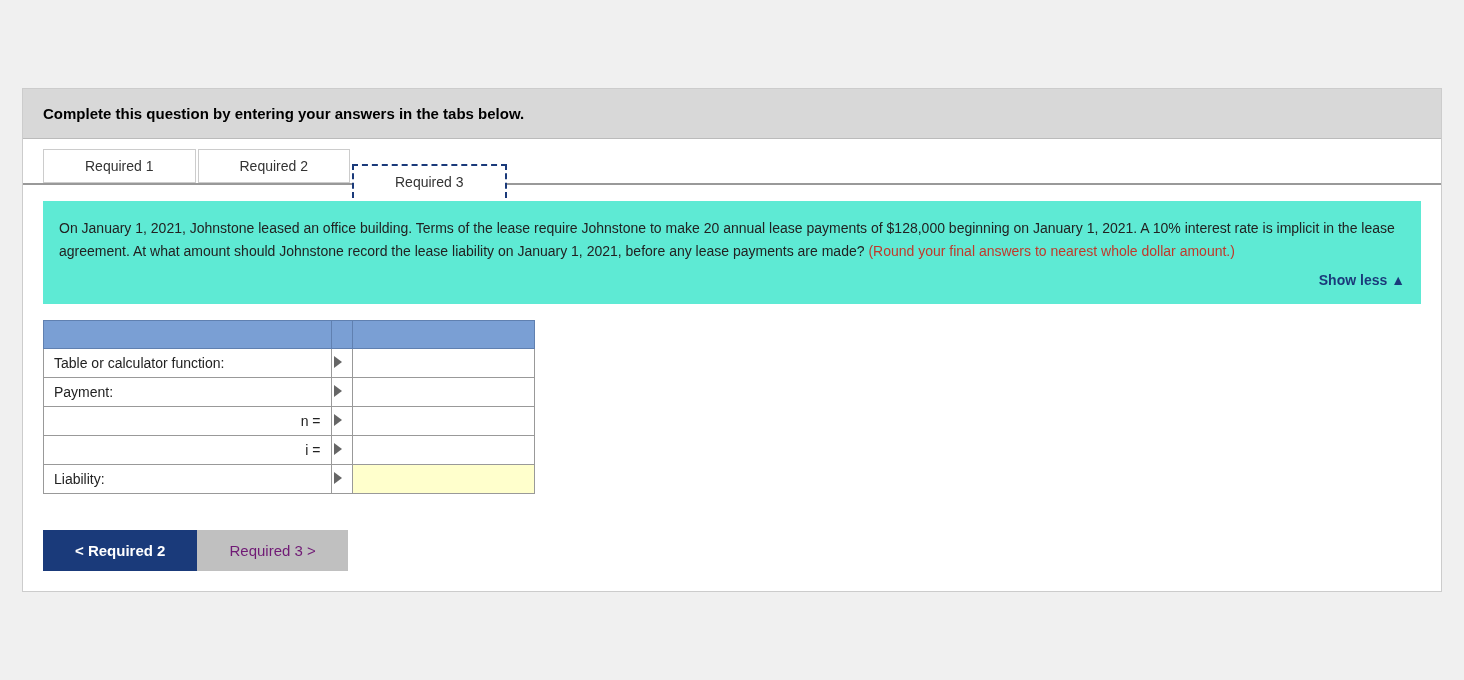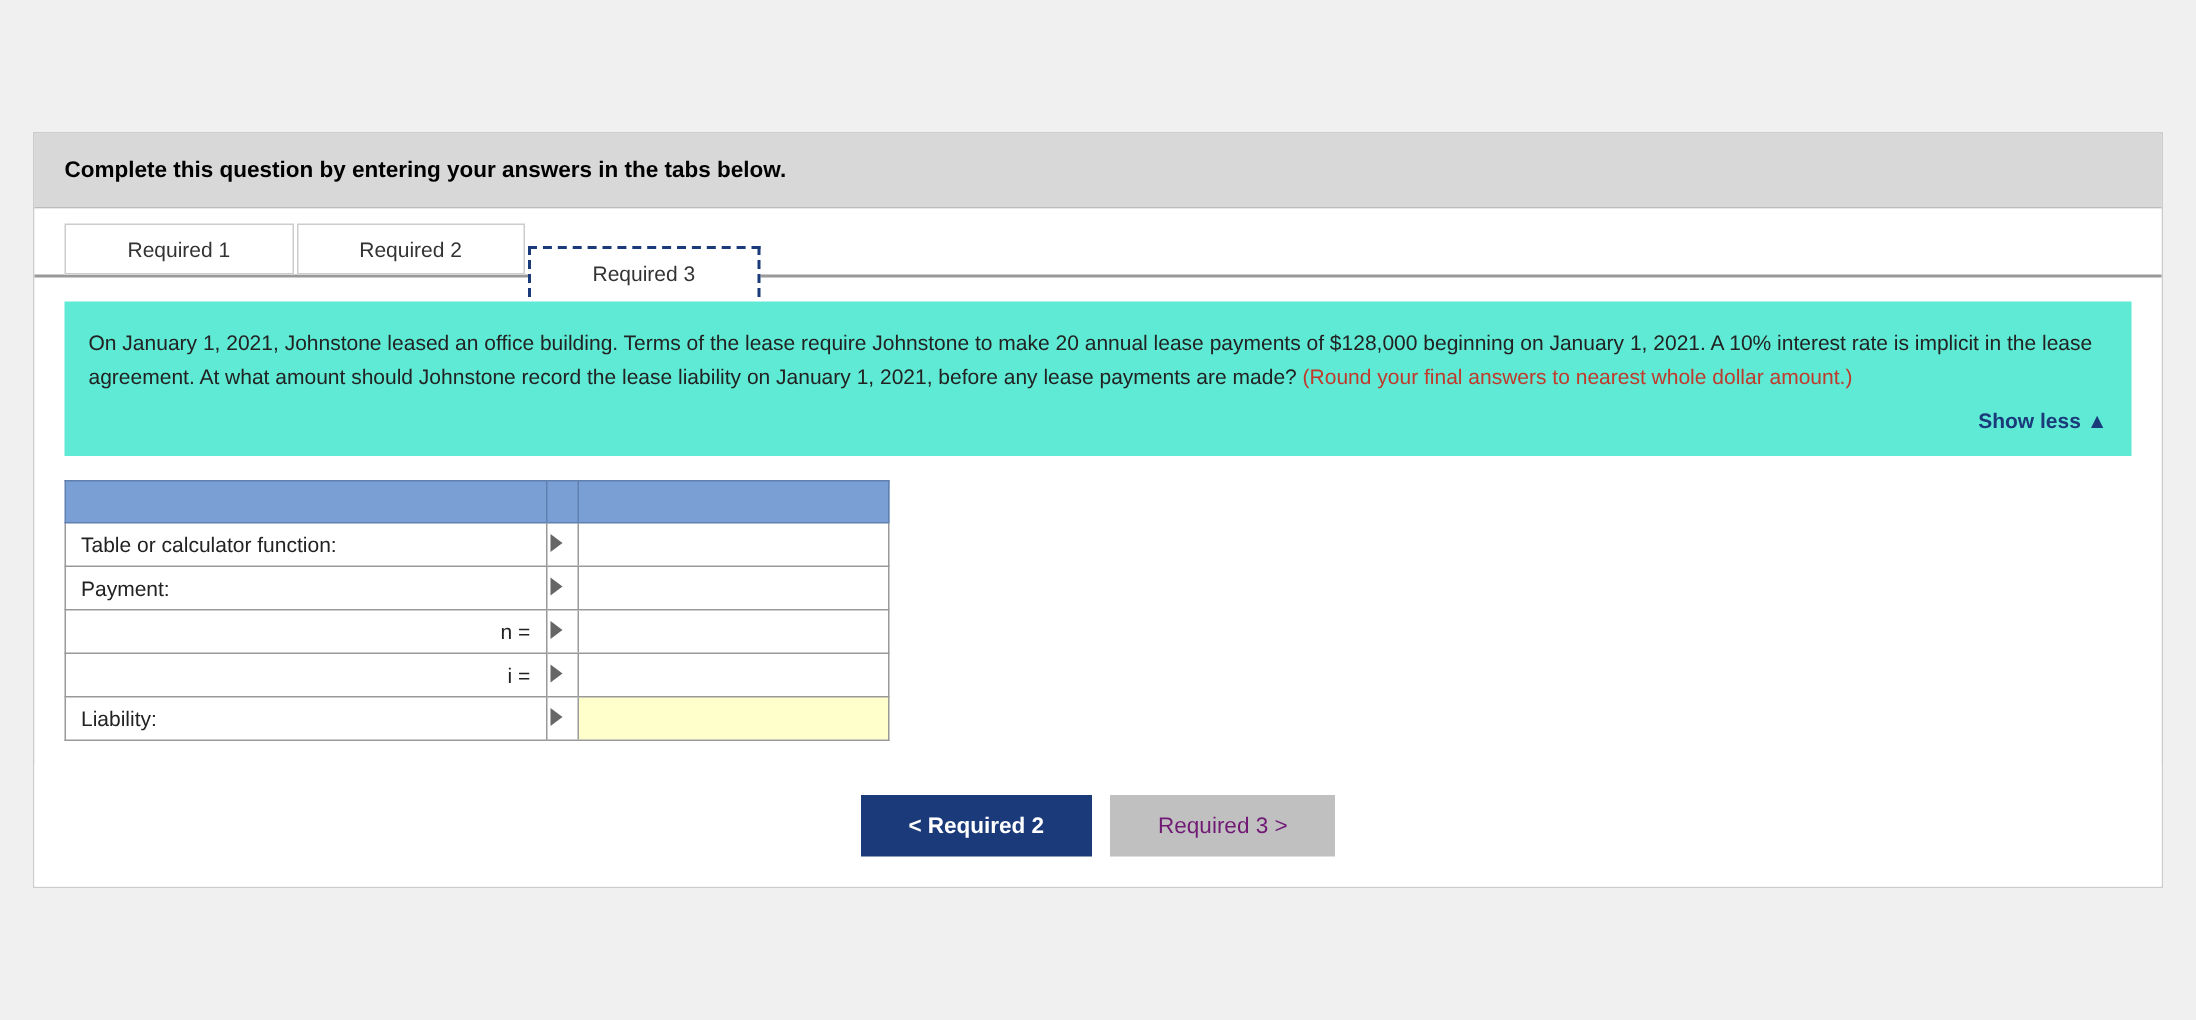--- a/index.html
+++ b/index.html
@@ -80,21 +80,21 @@
       cursor: pointer;
     }
     .show-less a::after {
       content: ' ▲';
     }
     .table-section {
       margin: 16px 20px;
     }
     .calc-table {
       border-collapse: collapse;
-      width: 550px;
+      width: 492px;
     }
     .calc-table th, .calc-table td {
       border: 1px solid #999;
       padding: 6px 10px;
       font-size: 14px;
     }
     .calc-table .header-row td {
       background: #7a9fd4;
       height: 28px;
       border: 1px solid #6080b0;
@@ -133,22 +133,21 @@
       display: inline-block;
       width: 0;
       height: 0;
       border-top: 6px solid transparent;
       border-bottom: 6px solid transparent;
       border-left: 8px solid #666;
       margin-left: 2px;
     }
     .bottom-nav {
       display: flex;
-      justify-content: center;
-      gap: 12px;
+      gap: 0;
       padding: 20px;
       background: #fff;
     }
     .btn-prev {
       background: #1a3a7a;
       color: #fff;
       border: none;
       padding: 12px 32px;
       font-size: 15px;
       font-weight: bold;

